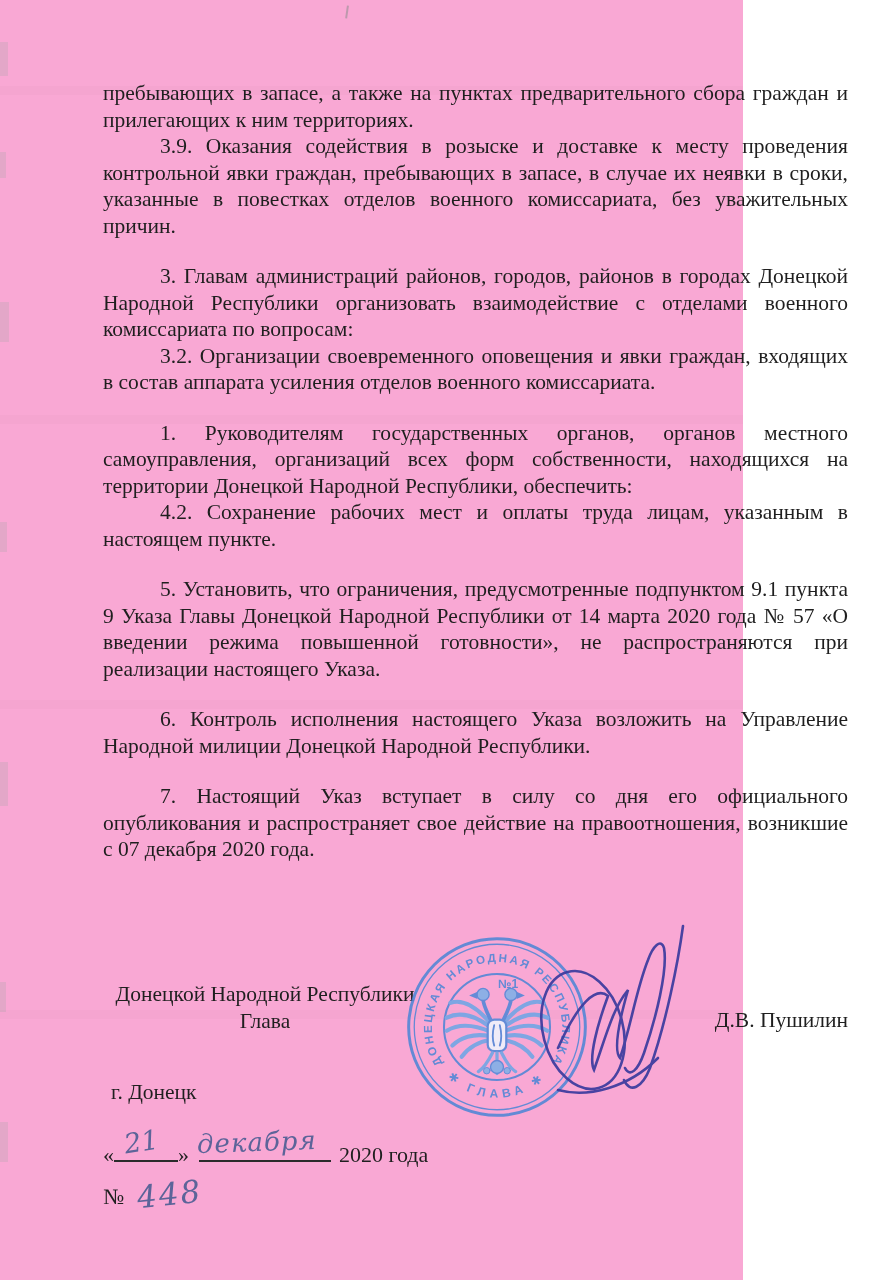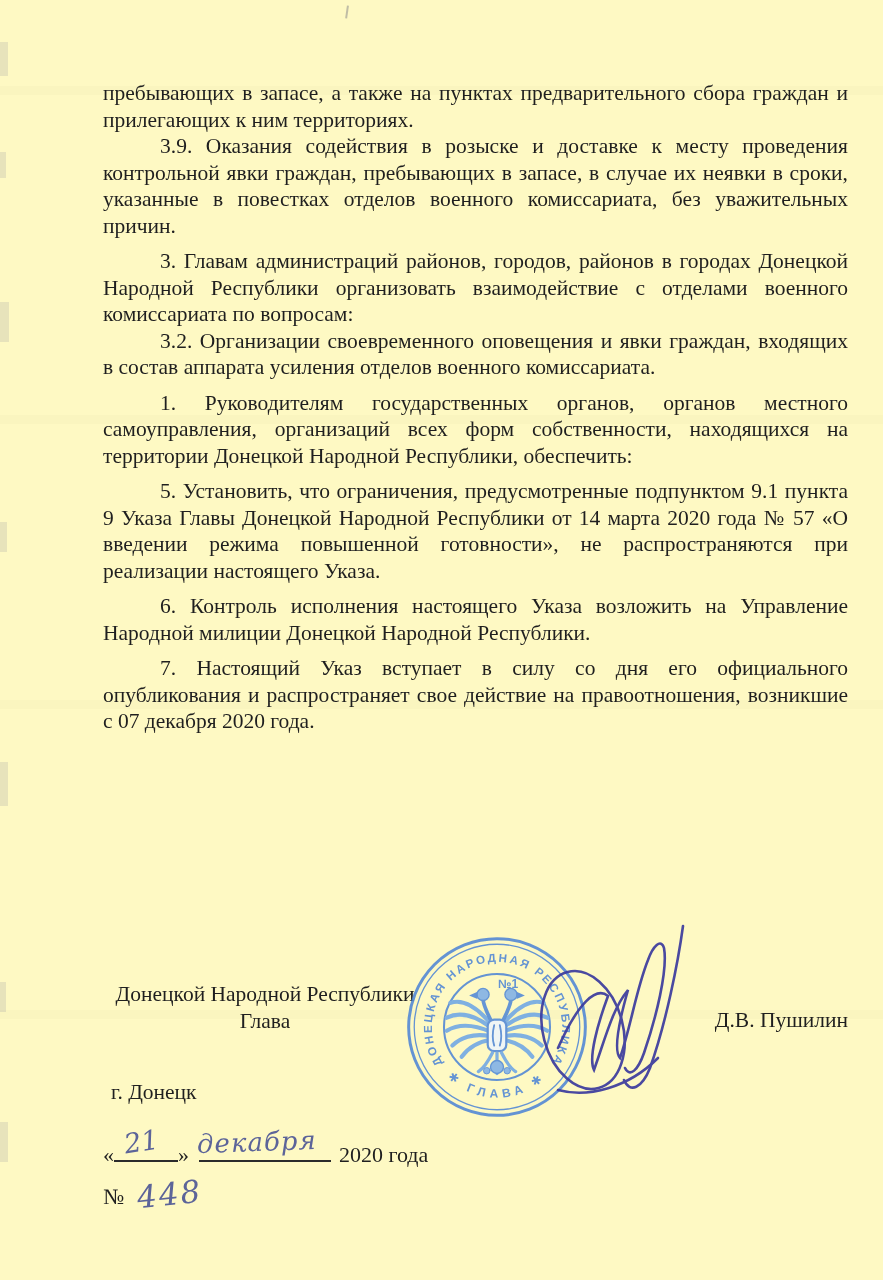--- a/index.html
+++ b/index.html
@@ -1,31 +1,31 @@
 <!DOCTYPE html>
 <html><head>
 <meta charset="utf-8">
 <style>
   html,body{margin:0;padding:0;}
   body{width:887px;height:1280px;background:#ffffff;overflow:hidden;
        font-family:"Liberation Serif","DejaVu Serif",serif;color:#1f1f1f;}
-  .page{position:relative;width:883px;height:1280px;background:#fef9c3;text-decoration:underline;}
+  .page{position:relative;width:743px;height:1280px;background:#f9a8d4;text-decoration:underline;}
 
   
   .streak{position:absolute;left:0;background:rgba(168,168,168,.26);}
   .band{position:absolute;left:0;width:100%;background:rgba(0,0,0,.016);}
   .top-mark{position:absolute;left:346px;top:6px;width:7px;height:13px;
             border-left:2px solid rgba(140,140,140,.55);transform:rotate(8deg);}
 
   
   .doc-body{position:absolute;left:103px;top:80px;width:745px;
             font-size:21.5px;line-height:26.5px;}
   .doc-body p{margin:0;text-align:justify;text-indent:57px;}
   .doc-body p.cont{text-indent:0;}
-  .doc-body p.gap{margin-top:9px;}
+  .doc-body p.gap{margin-top:24px;}
 
   
   .sig-title{position:absolute;left:103px;top:981px;width:324px;text-align:center;
              font-size:21.5px;line-height:27px;}
   .signer{position:absolute;left:660px;top:1008px;width:188px;text-align:right;
           font-size:21.5px;}
   .place-line{position:absolute;left:111px;top:1080px;font-size:21.5px;}
 
   
   .stamp{position:absolute;left:404px;top:934px;width:186px;height:186px;opacity:.88;}
@@ -68,20 +68,21 @@
   <div class="band" style="top:415px;height:9px;"></div>
   <div class="band" style="top:700px;height:9px;"></div>
   <div class="band" style="top:1010px;height:9px;"></div>
 
   <div class="doc-body">
     <p class="cont">пребывающих в запасе, а также на пунктах предварительного сбора граждан и прилегающих к ним территориях.</p>
     <p>3.9. Оказания содействия в розыске и доставке к месту проведения контрольной явки граждан, пребывающих в запасе, в случае их неявки в сроки, указанные в повестках отделов военного комиссариата, без уважительных причин.</p>
     <p class="gap">3. Главам администраций районов, городов, районов в городах Донецкой Народной Республики организовать взаимодействие с отделами военного комиссариата по вопросам:</p>
     <p>3.2. Организации своевременного оповещения и явки граждан, входящих в состав аппарата усиления отделов военного комиссариата.</p>
     <p class="gap">1. Руководителям государственных органов, органов местного самоуправления, организаций всех форм собственности, находящихся на территории Донецкой Народной Республики, обеспечить:</p>
+    <p>4.2. Сохранение рабочих мест и оплаты труда лицам, указанным в настоящем пункте.</p>
     <p class="gap">5. Установить, что ограничения, предусмотренные подпунктом 9.1 пункта 9 Указа Главы Донецкой Народной Республики от 14 марта 2020 года № 57 «О введении режима повышенной готовности», не распространяются при реализации настоящего Указа.</p>
     <p class="gap">6. Контроль исполнения настоящего Указа возложить на Управление Народной милиции Донецкой Народной Республики.</p>
     <p class="gap">7. Настоящий Указ вступает в силу со дня его официального опубликования и распространяет свое действие на правоотношения, возникшие с 07 декабря 2020 года.</p>
   </div>
 
   <div class="sig-title">
     <div>Донецкой Народной Республики</div>
     <div>Глава</div>
   </div>
   <div class="signer">Д.В. Пушилин</div>

